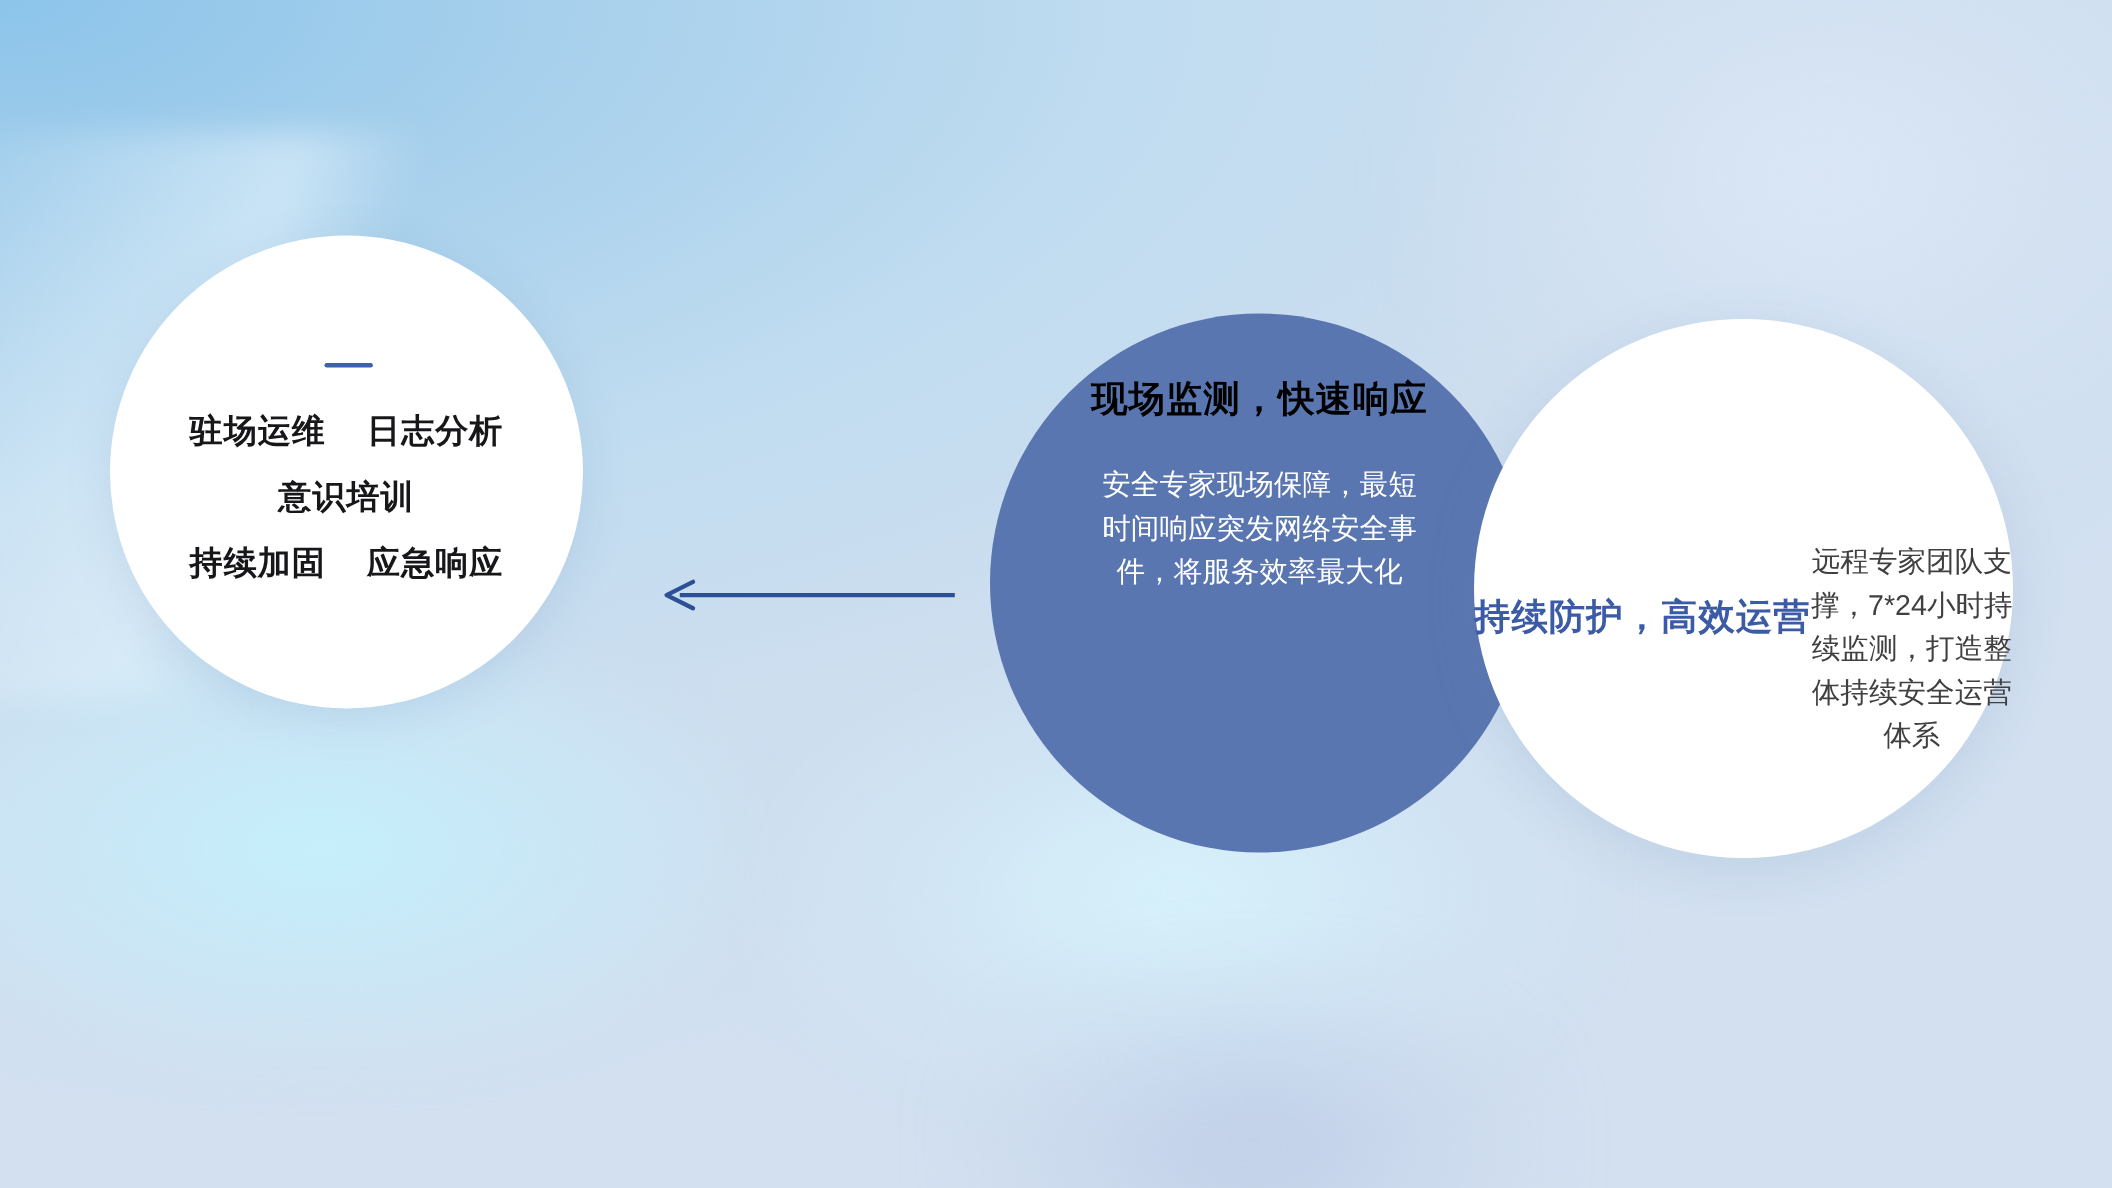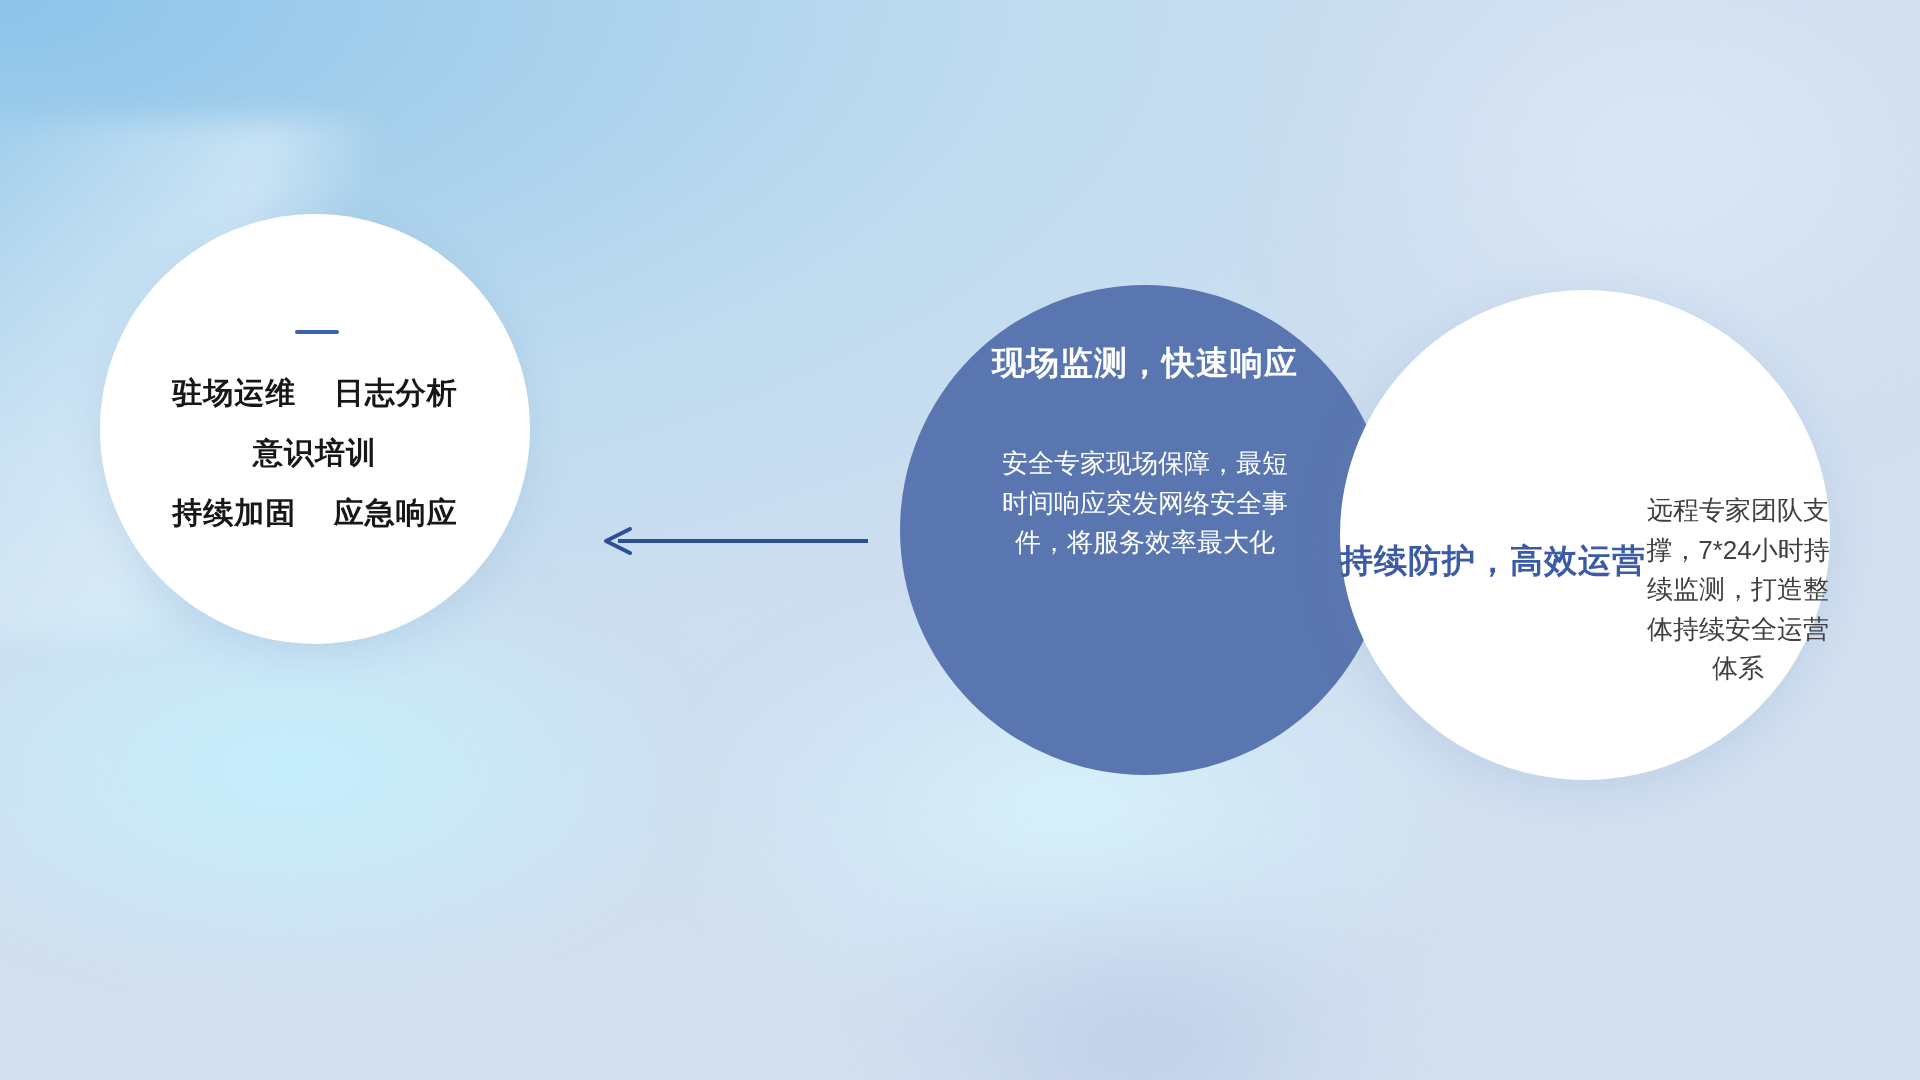--- a/index.html
+++ b/index.html
@@ -64,25 +64,25 @@
   }
   .left-line:last-child{ margin-bottom:0; }
 
   #circle-mid{
     left:900px; top:285px; width:490px; height:490px;
     background:#5a76b0;
     display:flex; flex-direction:column; align-items:center;
     padding-top:56px; z-index:2;
   }
   .mid-head{
-    color:#ffffff; font-weight:bold; font-size:33px; letter-spacing:1px;
+    color:#000000; font-weight:bold; font-size:33px; letter-spacing:1px;
     white-space:nowrap; text-align:center;
   }
   .mid-body{
-    margin-top:58px; width:300px;
+    margin-top:35px; width:300px;
     color:#ffffff; font-size:26px; line-height:1.52; text-align:center;
   }
 
   #circle-right{
     left:1340px; top:290px; width:490px; height:490px;
     background:#ffffff;
     box-shadow:0 10px 46px rgba(96,128,178,.16);
     display:flex; flex-direction:row; align-items:center;
     padding-top:52px; z-index:3;
   }

